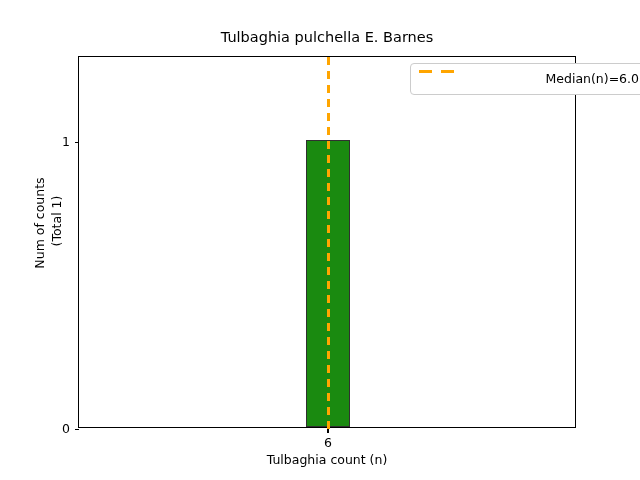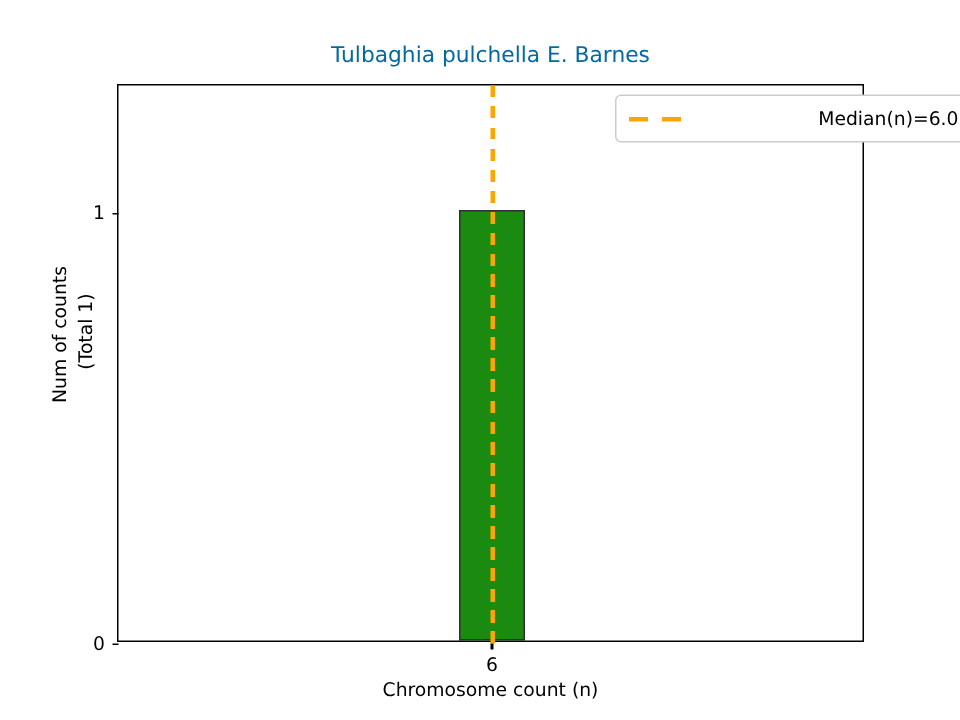--- a/index.html
+++ b/index.html
@@ -26,21 +26,21 @@
 
   
   #chart-title {
     position: absolute;
     left: 78px;
     top: 28px;
     width: 498px;
     text-align: center;
     font-size: 14.5px;
     line-height: 18px;
-    color: #0369a1;
+    color: #000000;
     white-space: nowrap;
   }
 
   
   #plot-area {
     position: absolute;
     left: 78px;
     top: 56px;
     width: 498px;
     height: 372px;
@@ -158,21 +158,21 @@
     top: 6px;        
     width: 238px;
     box-sizing: border-box;
     border: 1px solid #cccccc;
     border-radius: 4px;
     background: #ffffff;
     padding: 6px 8px 6px 8px;
   }
   .legend-row {
     display: flex;
-    align-items: center;
+    align-items: flex-start;
     height: 18px;
   }
   .legend-sample {
     width: 44px;
     height: 3px;
     margin-right: 10px;
     flex: 0 0 44px;
     background: repeating-linear-gradient(
       to right,
       #ffa500 0px,
@@ -223,18 +223,18 @@
       <div class="legend-row">
         <span class="legend-sample"></span>
         <span class="legend-texts">
           <div class="legend-line">Median(n)=6.0</div>
         </span>
       </div>
     </div>
 
   </div>
 
-  <div id="xlabel">Chromosome count (n)</div>
+  <div id="xlabel">Tulbaghia count (n)</div>
 
   <div id="ylabel">Num of counts
  (Total 1)</div>
 
 </div>
 
 </body></html>

